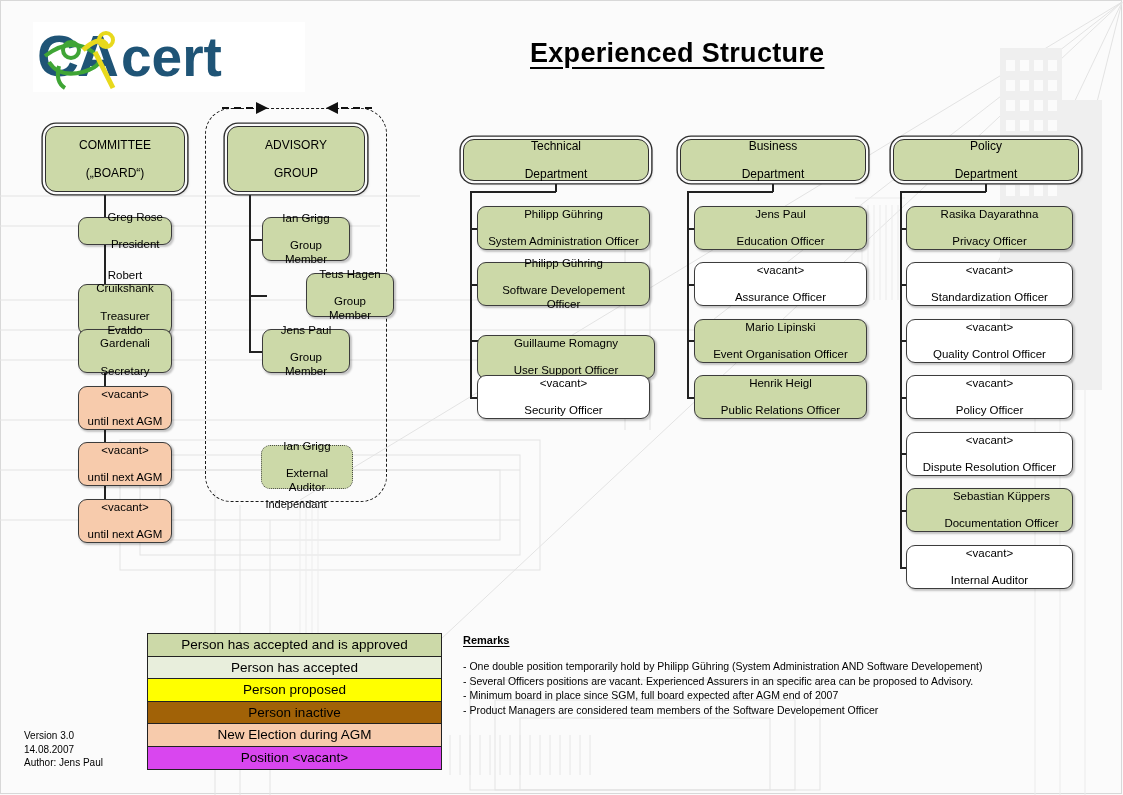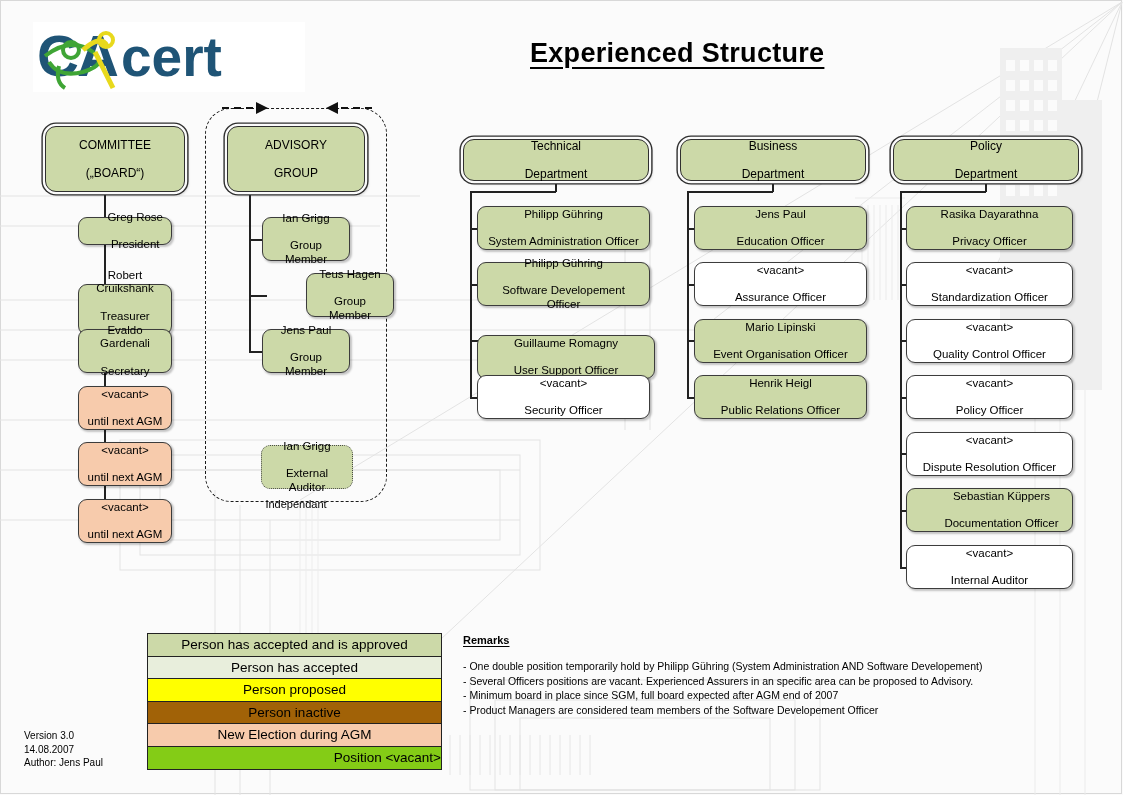--- a/index.html
+++ b/index.html
@@ -325,21 +325,21 @@
   <div class="node vacant" style="left:906px;top:545px;width:167px;height:44px;">
     <span><span>&lt;vacant&gt;</span><br><span>Internal Auditor</span></span>
   </div>
 
   <div class="legend">
     <div class="legend-row" style="background:#ccd9a8;">Person has accepted and is approved</div>
     <div class="legend-row" style="background:#e8eedc;">Person has accepted</div>
     <div class="legend-row" style="background:#ffff00;">Person proposed</div>
     <div class="legend-row" style="background:#a16207;">Person inactive</div>
     <div class="legend-row" style="background:#f7cbac;">New Election during AGM</div>
-    <div class="legend-row" style="background:#84cc16;text-align:right;">Position &lt;vacant&gt;</div>
+    <div class="legend-row" style="background:#d946ef;">Position &lt;vacant&gt;</div>
   </div>
 
   <div class="remarks">
     <div class="remarks-title">Remarks</div>
     <div class="remarks-list">
       <div>- One double position temporarily hold by Philipp Gühring (System Administration AND Software Developement)</div>
       <div>- Several Officers positions are vacant. Experienced Assurers in an specific area can be proposed to Advisory.</div>
       <div>- Minimum board in place since SGM, full board expected after AGM end of 2007</div>
       <div>- Product Managers are considered team members of the Software Developement Officer</div>
     </div>

